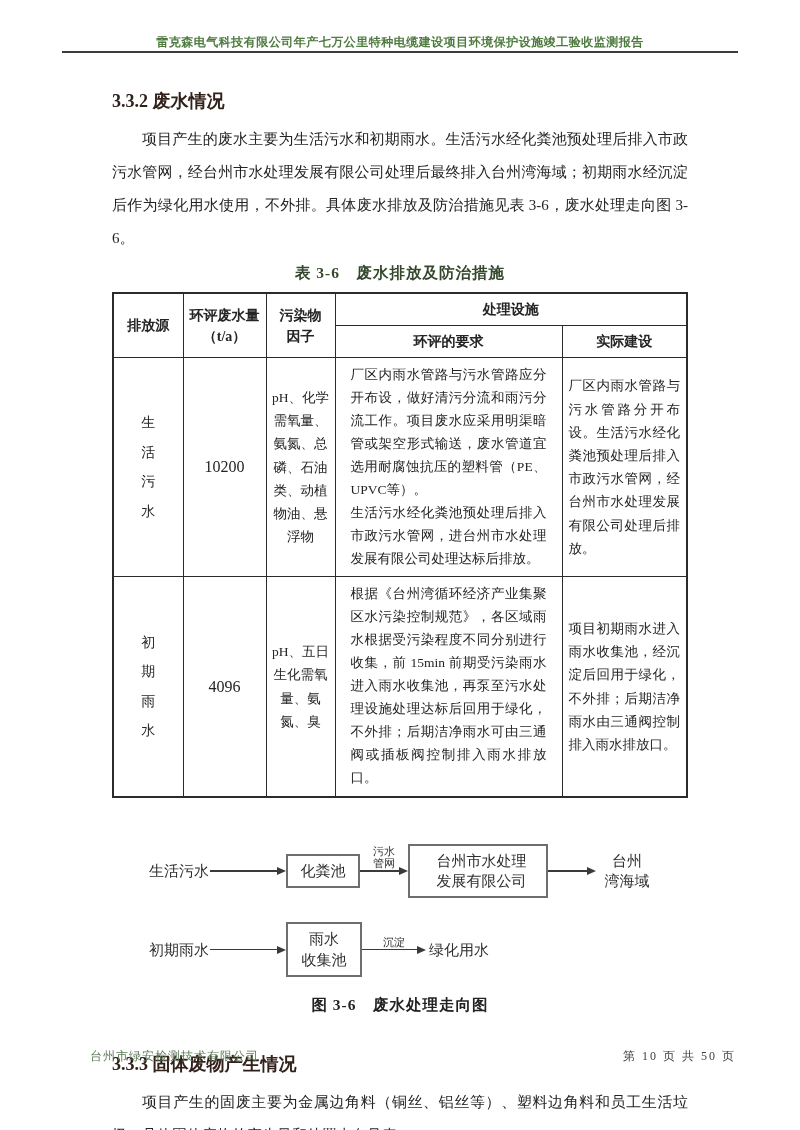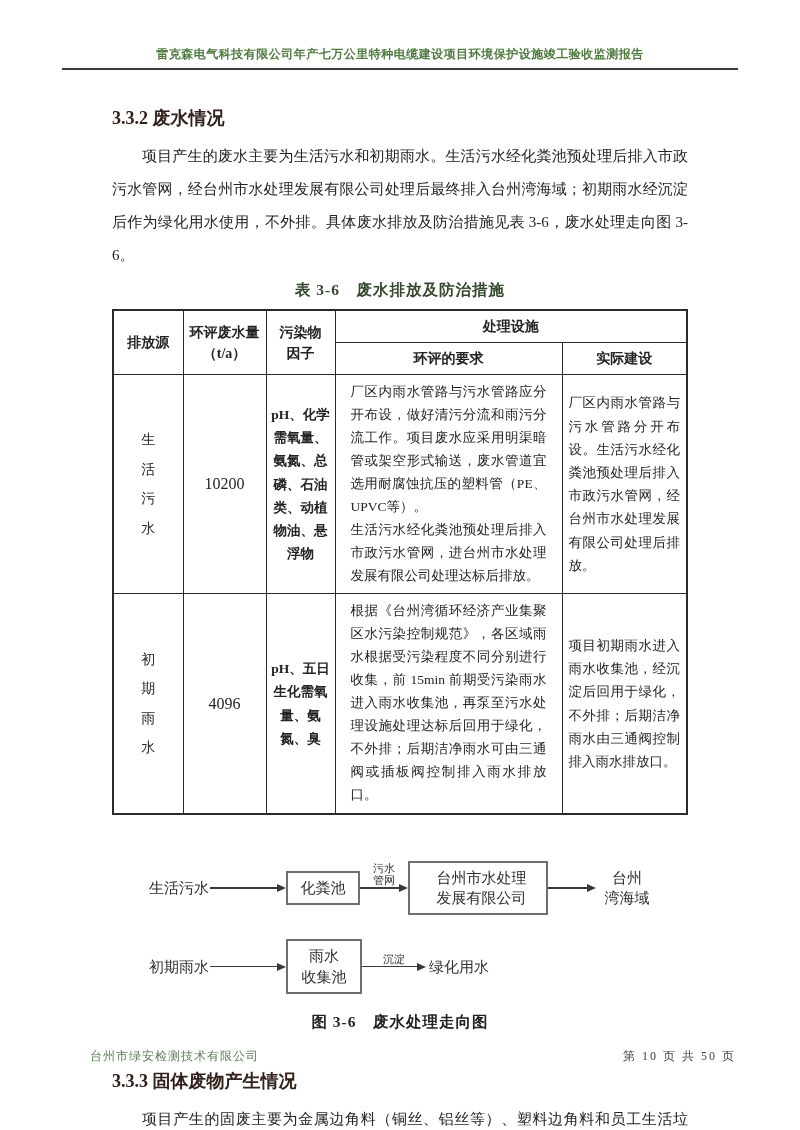--- a/index.html
+++ b/index.html
@@ -10,26 +10,25 @@
     margin: 0 auto;
     background: #ffffff;
     font-family: "Liberation Serif", "DejaVu Serif", serif;
     color: #242424;
     overflow: hidden;
   }
   .prewrap { white-space: pre-line; }
 
   
   .doc-header {
-    margin: 46px 62px 0 62px;
+    margin: 34px 62px 0 62px;
     text-align: center;
     font-size: 12px;
     font-weight: bold;
     color: #4e7a3f;
-    padding-bottom: 5px;
     border-bottom: 2px solid #3c3c3c;
     letter-spacing: 0.5px;
   }
 
   .content { padding: 0 112px; }
 
   h2.sec-heading {
     margin-top: 36px;
     font-size: 18px;
     font-weight: bold;
@@ -75,21 +74,21 @@
   }
   col.c-source { width: 70px; }
   col.c-amount { width: 83px; }
   col.c-poll   { width: 69px; }
   col.c-eia    { width: 227px; }
   col.c-actual { width: 125px; }
 
   td.cell-source { text-align: center; }
   td.cell-source span { display: inline-block; width: 17px; line-height: 2.1; font-size: 14px; }
   td.cell-amount { text-align: center; font-size: 16px; }
-  td.cell-poll   { text-align: center; line-height: 1.72; padding: 4px 2px; font-size: 13.5px; font-weight: bold; }
+  td.cell-poll   { text-align: center; line-height: 1.72; padding: 4px 2px; font-size: 13.5px; }
   td.cell-eia    { text-align: justify; line-height: 1.7; padding: 6px 15px; }
   td.cell-actual { text-align: justify; line-height: 1.72; padding: 6px 6px; margin-left: 18px; }
 
   
   .diagram { margin: 46px 0 0 36px; }
   .flow-row { display: flex; align-items: center; }
   .flow-row + .flow-row { margin-top: 24px; }
   .flow-text { font-size: 15px; line-height: 1.35; text-align: center; color: #2e2e2e; }
   .flow-box {
     border: 2px solid #6e6e6e;

